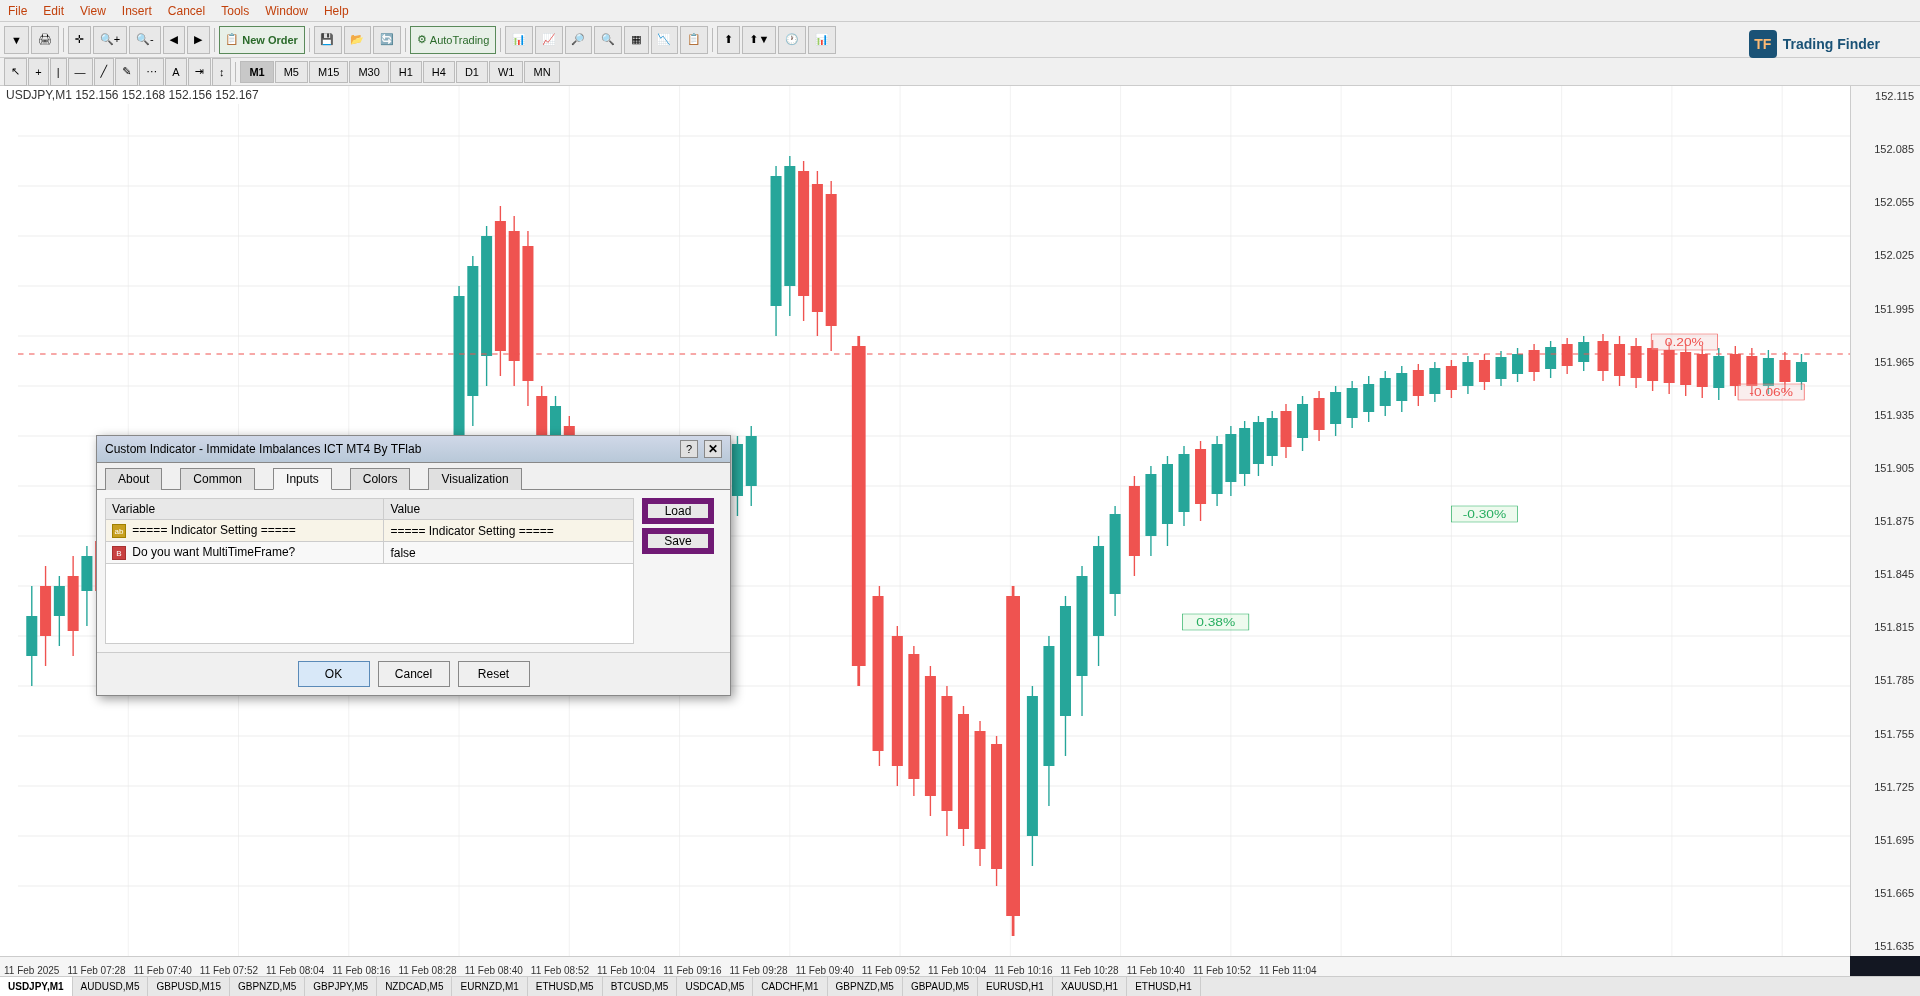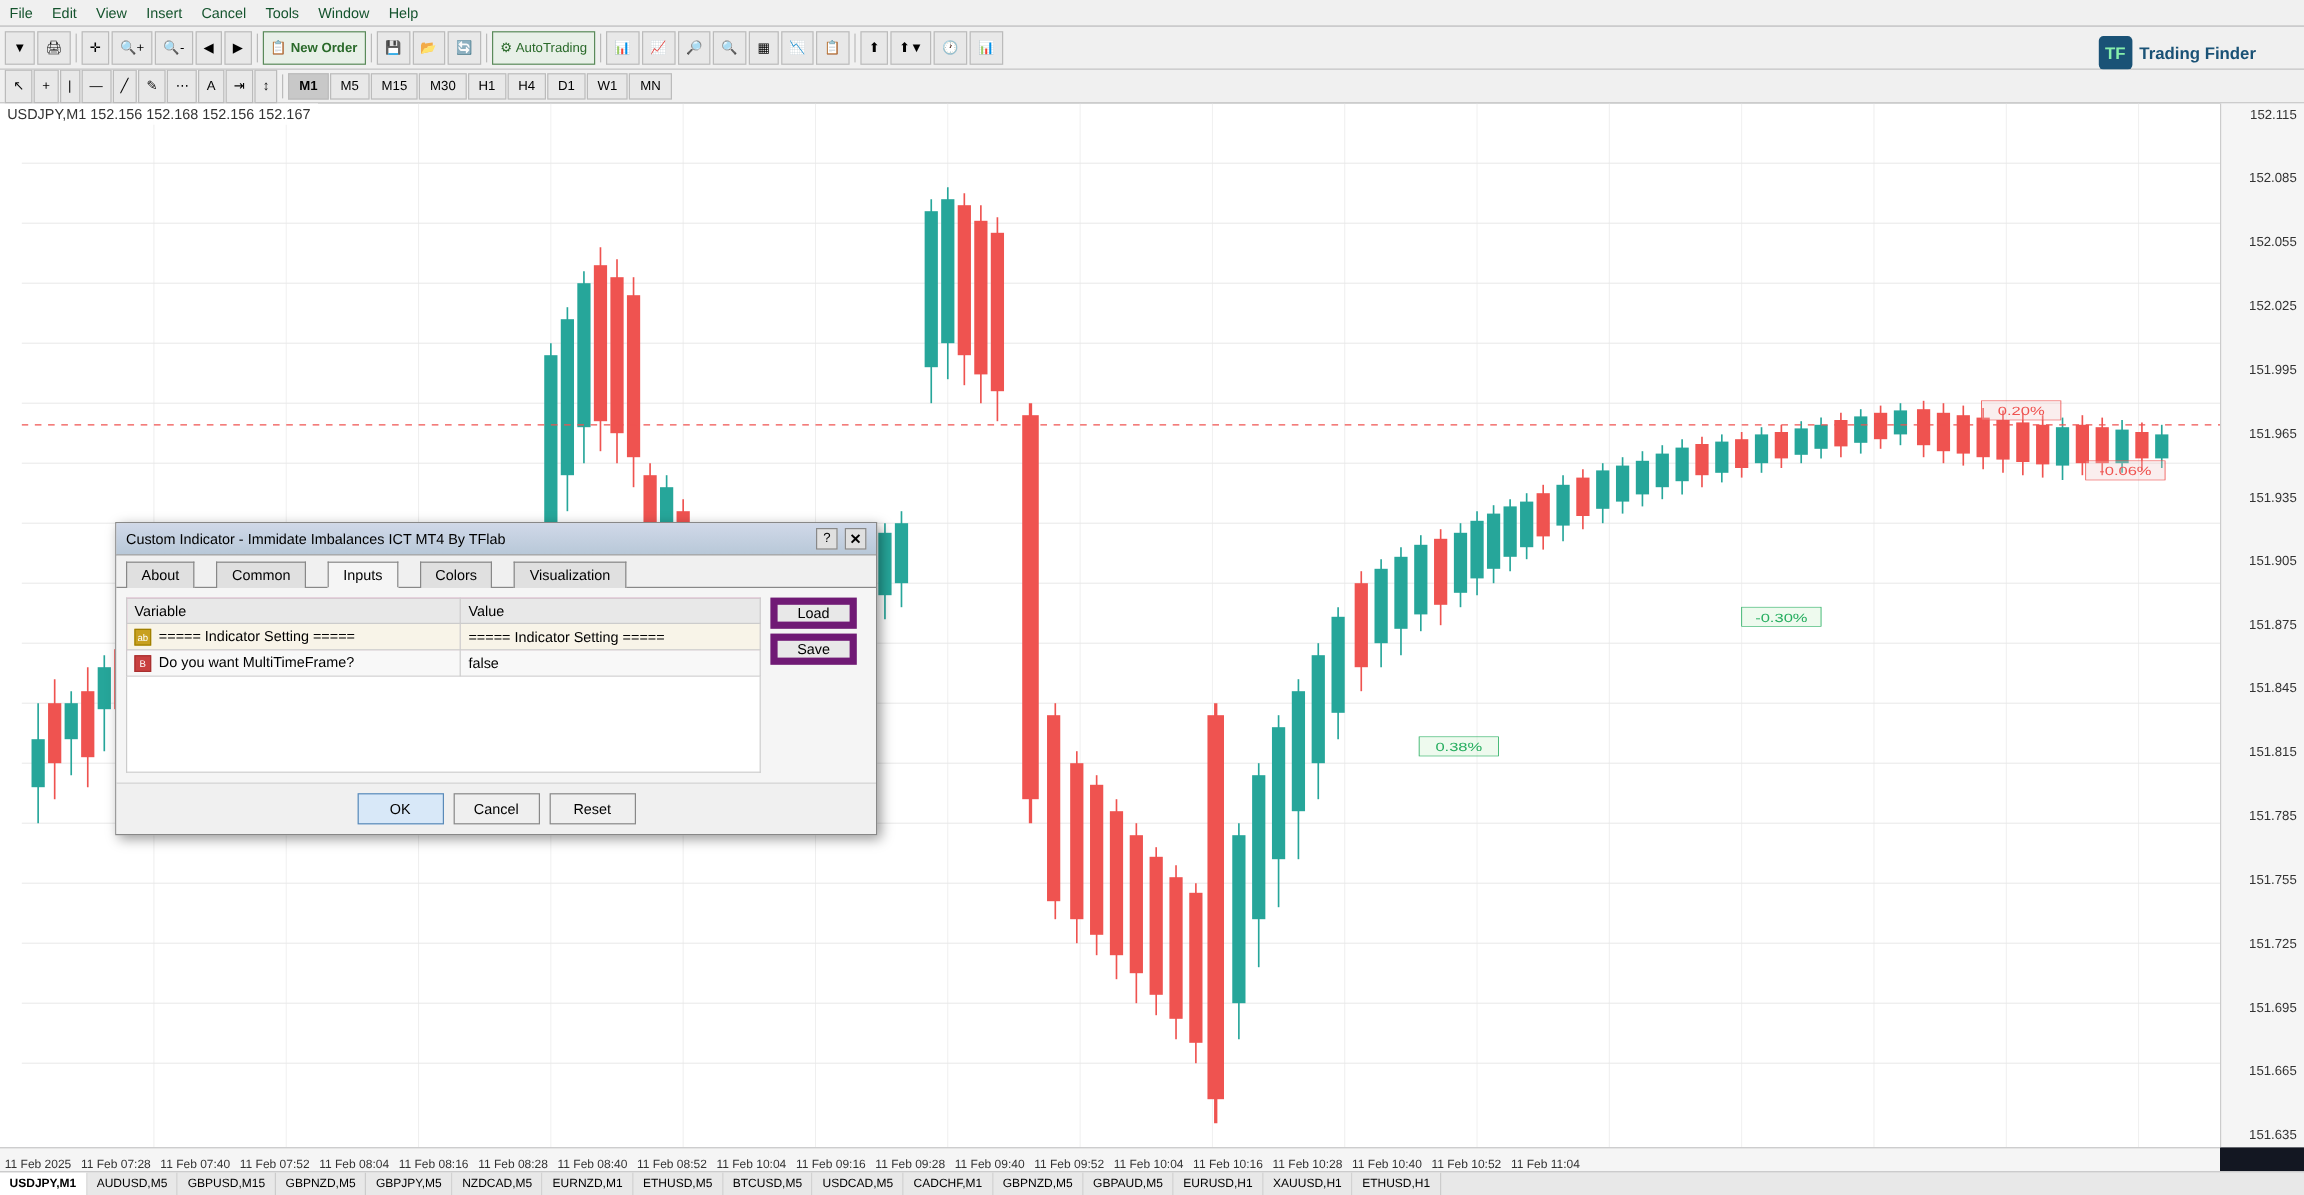--- a/index.html
+++ b/index.html
@@ -18,21 +18,21 @@
       top: 0; left: 0; right: 0; height: 22px;
       background: #f0f0f0;
       display: flex;
       align-items: center;
       border-bottom: 1px solid #ccc;
       z-index: 100;
     }
     .menu-bar span {
       padding: 0 8px;
       font-size: 12px;
-      color: #14532d;
+      color: #c2410c;
       cursor: pointer;
     }
 
     
     .toolbar {
       position: absolute;
       top: 22px; left: 0; right: 0; height: 36px;
       background: #f0f0f0;
       display: flex;
       align-items: center;
@@ -178,21 +178,21 @@
       gap: 6px;
       z-index: 200;
     }
     .tf-logo-icon {
       width: 28px; height: 28px;
       background: #1a5276;
       border-radius: 4px;
       display: flex;
       align-items: center;
       justify-content: center;
-      color: #86efac;
+      color: #fdba74;
       font-weight: bold;
       font-size: 14px;
     }
     .tf-logo-text {
       font-size: 14px;
       font-weight: bold;
       color: #1a5276;
     }
 
     
@@ -281,21 +281,21 @@
     
     .dialog-content {
       padding: 8px;
       background: #f5f5f5;
     }
 
     
     .inputs-table {
       width: 100%;
       border-collapse: collapse;
-      background: #f9a8d4;
+      background: #0f172a;
       border: 1px solid #ccc;
     }
     .inputs-table th {
       background: #e8e8e8;
       border: 1px solid #ccc;
       padding: 3px 6px;
       text-align: left;
       font-size: 12px;
       font-weight: normal;
     }

